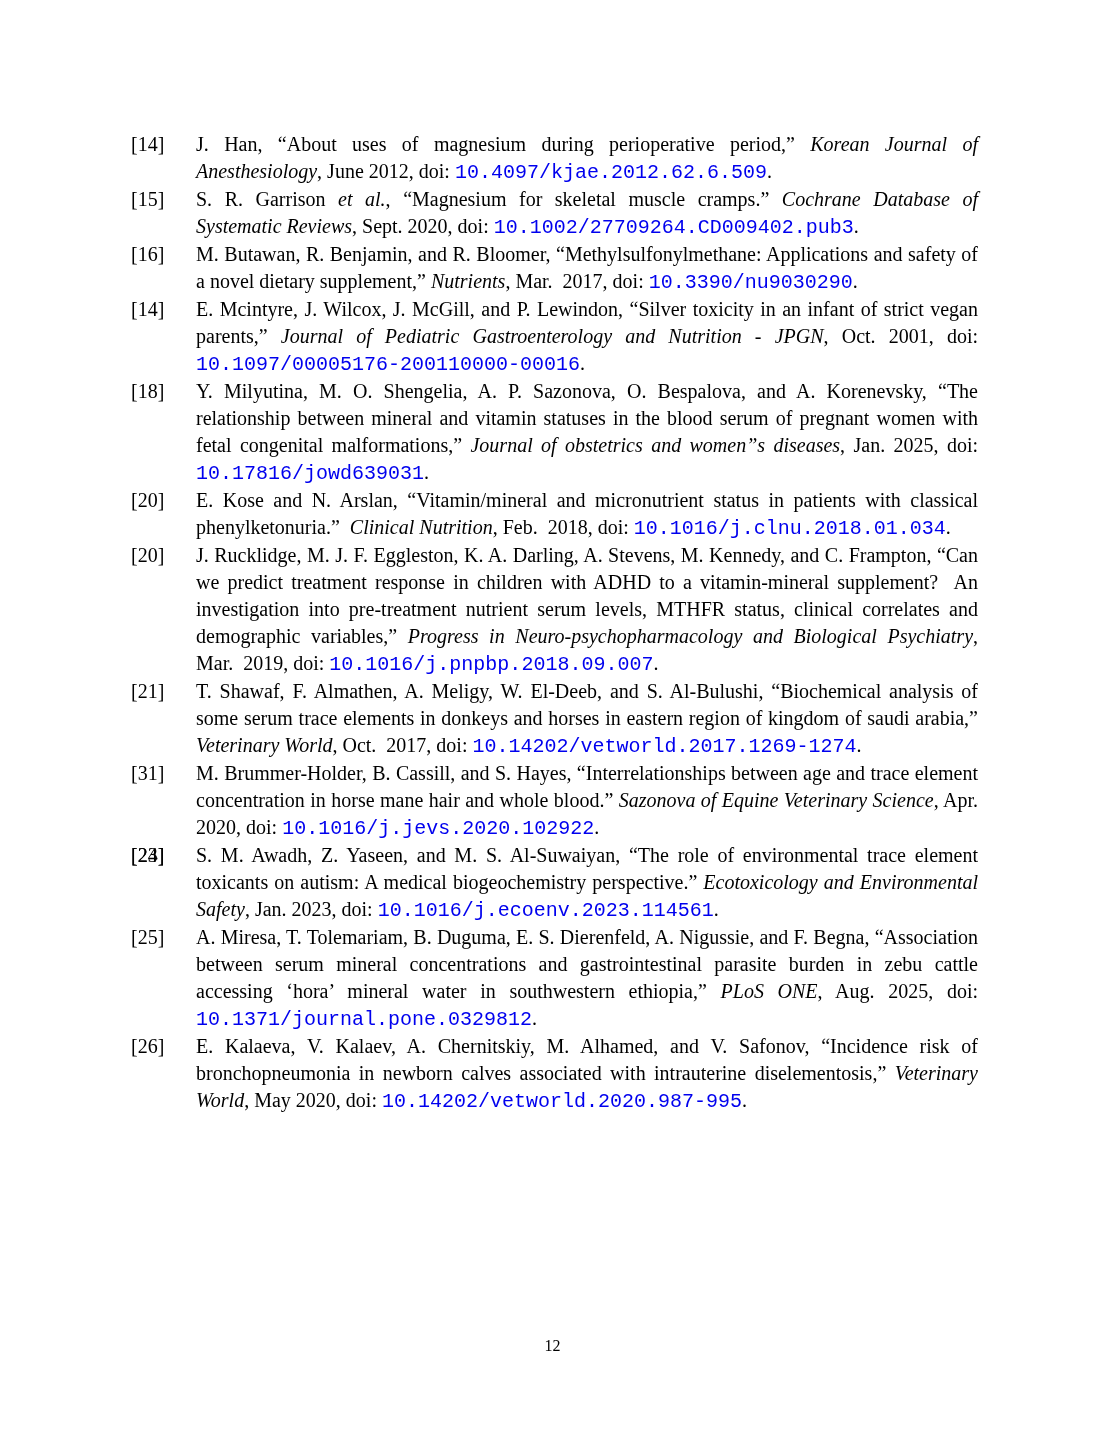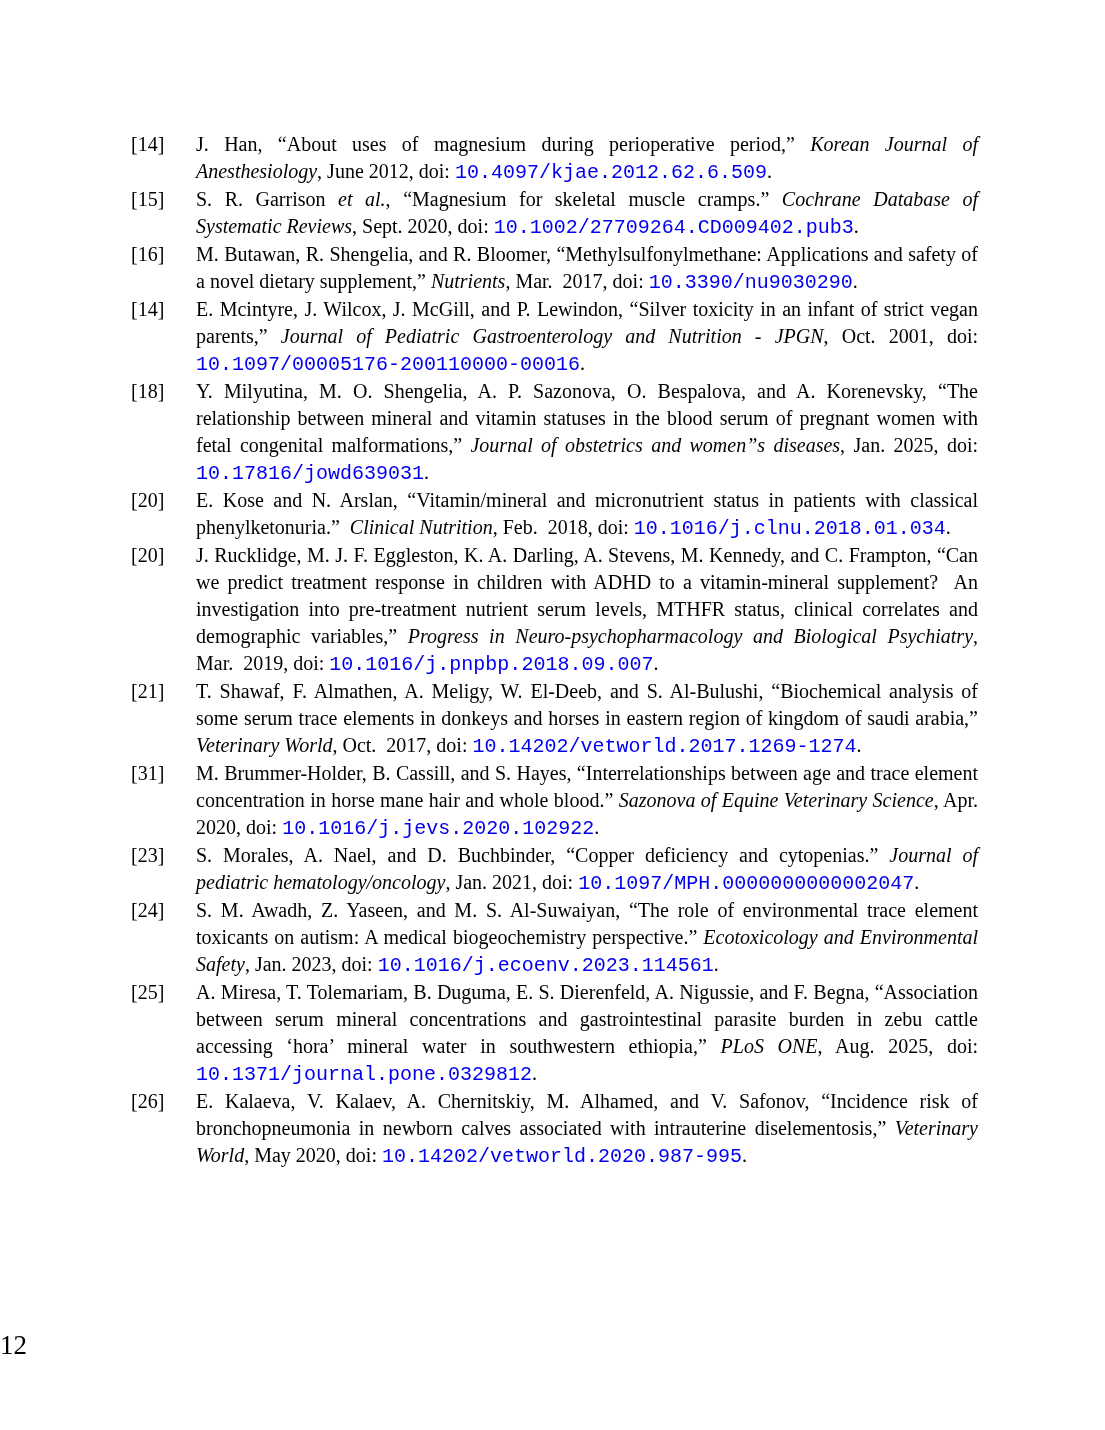--- a/index.html
+++ b/index.html
@@ -42,38 +42,38 @@
     color: var(--link-color, #0000ee);
     text-decoration: none;
     cursor: pointer;
     font-family: Liberation Mono, monospace;
   }
   .page-number {
     position: absolute;
     left: 0;
     top: 1332px;
     width: 1105px;
-    text-align: left;
-    font-size: 27px;
+    text-align: center;
+    font-size: 16px;
     line-height: 27px;
   }
 </style>
 </head>
 <body>
 
 <div class="page">
   <div class="ref-list">
       <div class="ref"><span class="ref-label">[14]</span><span><span>J. Han, “About uses of magnesium during perioperative period,” </span><span class="italic">Korean Journal of Anesthesiology</span><span>, June 2012, doi: </span><a class="doi" href="#">10.4097/kjae.2012.62.6.509</a><span>.</span></span></div>
       <div class="ref"><span class="ref-label">[15]</span><span><span>S. R. Garrison </span><span class="italic">et al.</span><span>, “Magnesium for skeletal muscle cramps.” </span><span class="italic">Cochrane Database of Systematic Reviews</span><span>, Sept. 2020, doi: </span><a class="doi" href="#">10.1002/27709264.CD009402.pub3</a><span>.</span></span></div>
-      <div class="ref"><span class="ref-label">[16]</span><span><span>M. Butawan, R. Shengelia, and R. Bloomer, “Methylsulfonylmethane: Applications and safety of a novel dietary supplement,” </span><span class="italic">Nutrients</span><span>, Mar.&nbsp; 2017, doi: </span><a class="doi" href="#">10.3390/nu9030290</a><span>.</span></span></div>
+      <div class="ref"><span class="ref-label">[16]</span><span><span>M. Butawan, R. Benjamin, and R. Bloomer, “Methylsulfonylmethane: Applications and safety of a novel dietary supplement,” </span><span class="italic">Nutrients</span><span>, Mar.&nbsp; 2017, doi: </span><a class="doi" href="#">10.3390/nu9030290</a><span>.</span></span></div>
       <div class="ref"><span class="ref-label">[14]</span><span><span>E. Mcintyre, J. Wilcox, J. McGill, and P. Lewindon, “Silver toxicity in an infant of strict vegan parents,” </span><span class="italic">Journal of Pediatric Gastroenterology and Nutrition - JPGN</span><span>, Oct. 2001, doi: </span><a class="doi" href="#">10.1097/00005176-200110000-00016</a><span>.</span></span></div>
       <div class="ref"><span class="ref-label">[18]</span><span><span>Y. Milyutina, M. O. Shengelia, A. P. Sazonova, O. Bespalova, and A. Korenevsky, “The relationship between mineral and vitamin statuses in the blood serum of pregnant women with fetal congenital malformations,” </span><span class="italic">Journal of obstetrics and women”s diseases</span><span>, Jan. 2025, doi: </span><a class="doi" href="#">10.17816/jowd639031</a><span>.</span></span></div>
       <div class="ref"><span class="ref-label">[20]</span><span><span>E. Kose and N. Arslan, “Vitamin/mineral and micronutrient status in patients with classical phenylketonuria.”&nbsp; </span><span class="italic">Clinical Nutrition</span><span>, Feb.&nbsp; 2018, doi: </span><a class="doi" href="#">10.1016/j.clnu.2018.01.034</a><span>.</span></span></div>
       <div class="ref"><span class="ref-label">[20]</span><span><span>J. Rucklidge, M. J. F. Eggleston, K. A. Darling, A. Stevens, M. Kennedy, and C. Frampton, “Can we predict treatment response in children with ADHD to a vitamin-mineral supplement?&nbsp; An investigation into pre-treatment nutrient serum levels, MTHFR status, clinical correlates and demographic variables,” </span><span class="italic">Progress in Neuro-psychopharmacology and Biological Psychiatry</span><span>, Mar.&nbsp; 2019, doi: </span><a class="doi" href="#">10.1016/j.pnpbp.2018.09.007</a><span>.</span></span></div>
       <div class="ref"><span class="ref-label">[21]</span><span><span>T. Shawaf, F. Almathen, A. Meligy, W. El-Deeb, and S. Al-Bulushi, “Biochemical analysis of some serum trace elements in donkeys and horses in eastern region of kingdom of saudi arabia,” </span><span class="italic">Veterinary World</span><span>, Oct.&nbsp; 2017, doi: </span><a class="doi" href="#">10.14202/vetworld.2017.1269-1274</a><span>.</span></span></div>
       <div class="ref"><span class="ref-label">[31]</span><span><span>M. Brummer-Holder, B. Cassill, and S. Hayes, “Interrelationships between age and trace element concentration in horse mane hair and whole blood.” </span><span class="italic">Sazonova of Equine Veterinary Science</span><span>, Apr. 2020, doi: </span><a class="doi" href="#">10.1016/j.jevs.2020.102922</a><span>.</span></span></div>
-      <div class="ref"><span class="ref-label">[23]</span><span><span>S. Morales, A. Nael, and D. Buchbinder, “Copper deficiency and cytopenias.” </span><span class="italic">Journal of pediatric hematology/oncology</span><span>, Jan. 2021, doi: </span><a class="doi" href="#">10.1097/MPH.0000000000002047</a><span>.</span></span></div>
+      <div class="ref"><span class="ref-label">[23]</span></div>
       <div class="ref"><span class="ref-label">[24]</span><span><span>S. M. Awadh, Z. Yaseen, and M. S. Al-Suwaiyan, “The role of environmental trace element toxicants on autism: A medical biogeochemistry perspective.” </span><span class="italic">Ecotoxicology and Environmental Safety</span><span>, Jan. 2023, doi: </span><a class="doi" href="#">10.1016/j.ecoenv.2023.114561</a><span>.</span></span></div>
       <div class="ref"><span class="ref-label">[25]</span><span><span>A. Miresa, T. Tolemariam, B. Duguma, E. S. Dierenfeld, A. Nigussie, and F. Begna, “Association between serum mineral concentrations and gastrointestinal parasite burden in zebu cattle accessing ‘hora’ mineral water in southwestern ethiopia,” </span><span class="italic">PLoS ONE</span><span>, Aug. 2025, doi: </span><a class="doi" href="#">10.1371/journal.pone.0329812</a><span>.</span></span></div>
       <div class="ref"><span class="ref-label">[26]</span><span><span>E. Kalaeva, V. Kalaev, A. Chernitskiy, M. Alhamed, and V. Safonov, “Incidence risk of bronchopneumonia in newborn calves associated with intrauterine diselementosis,” </span><span class="italic">Veterinary World</span><span>, May 2020, doi: </span><a class="doi" href="#">10.14202/vetworld.2020.987-995</a><span>.</span></span></div>
     </div>
   <div class="page-number">12</div>
 </div>
 
 </body></html>

